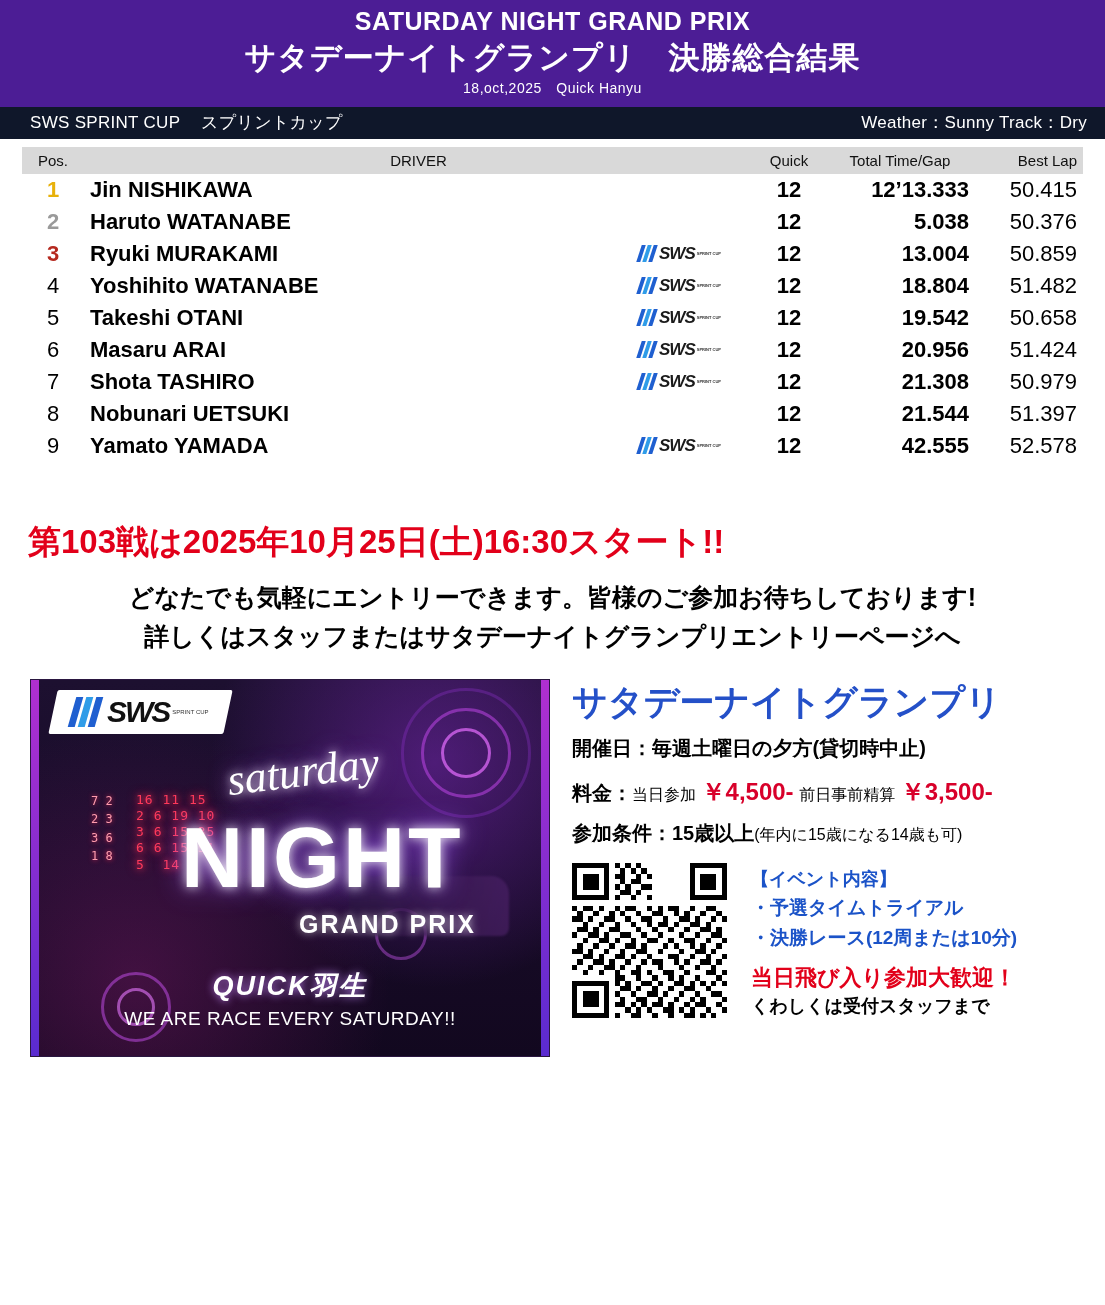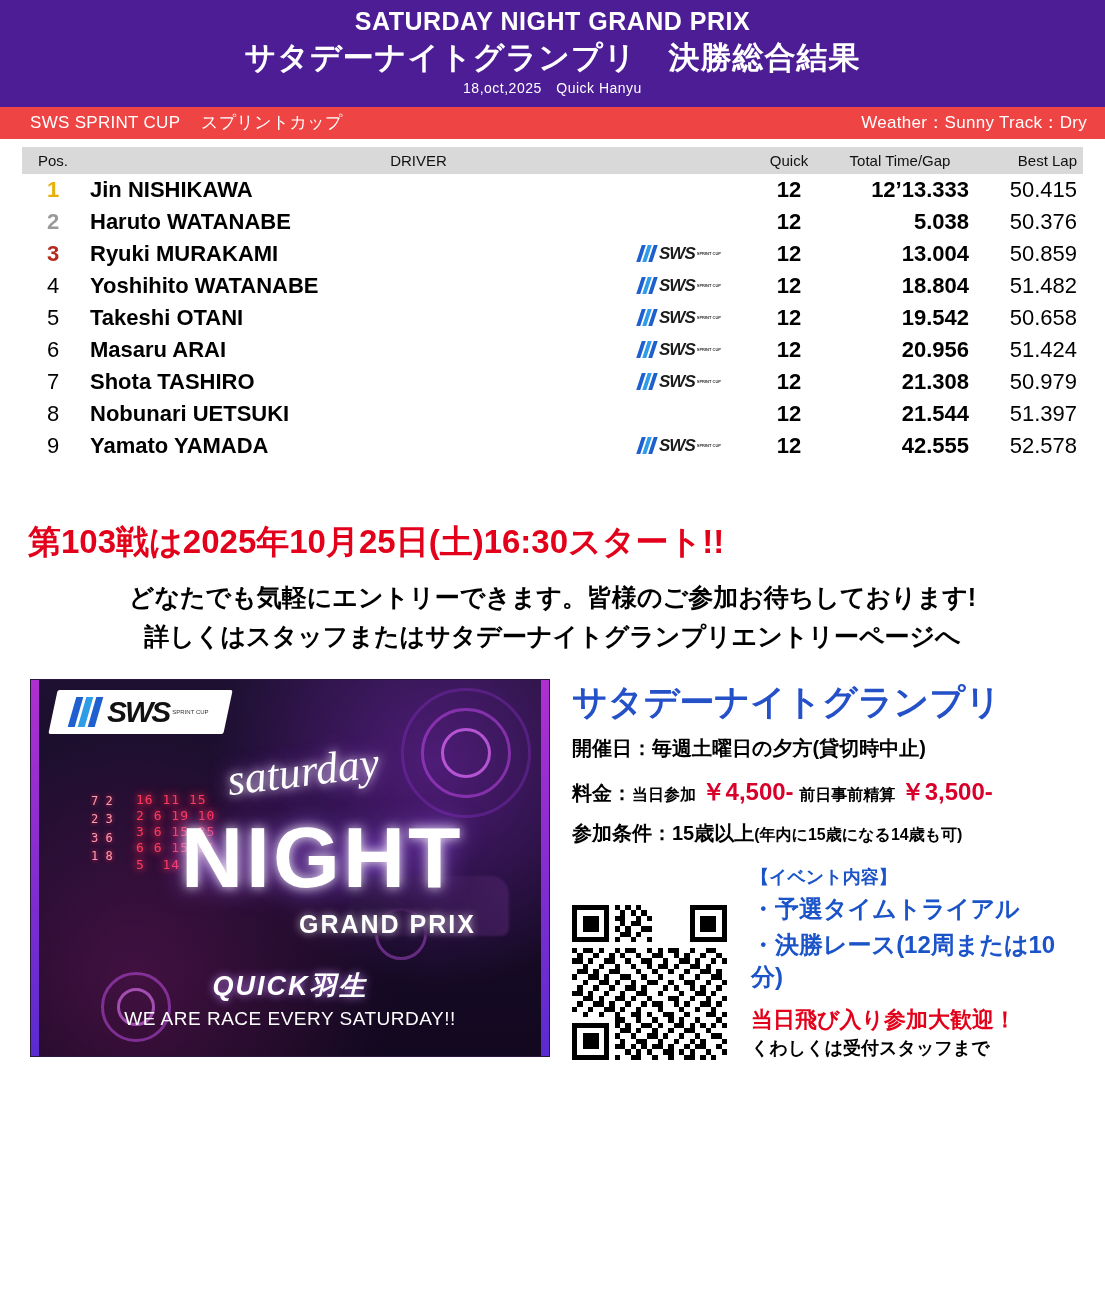--- a/index.html
+++ b/index.html
@@ -38,21 +38,21 @@
   }
   .header-date {
     font-size: 14px;
     font-weight: normal;
     line-height: 1.4;
     letter-spacing: 0.5px;
   }
 
   
   .subheader {
-    background: #ef4444;
+    background: #0f172a;
     color: #ffffff;
     display: flex;
     align-items: center;
     justify-content: space-between;
     padding: 4px 18px 5px 30px;
     font-size: 17px;
   }
   .subheader-left { letter-spacing: 0.3px; }
   .subheader-left .jp { margin-left: 16px; }
   .subheader-right { letter-spacing: 0.3px; }
@@ -352,21 +352,21 @@
     font-weight: bold;
     letter-spacing: 0px;
     line-height: 1.1;
   }
   .info .row {
     font-size: 20px;
     font-weight: bold;
     margin-top: 14px;
     letter-spacing: 0px;
   }
-  .info .row .small { font-size: 16px; font-weight: bold; margin-top: 32px; }
+  .info .row .small { font-size: 16px; font-weight: normal; margin-top: 32px; }
   .info .price { color: #d8002a; font-size: 24px; font-weight: bold; }
   .info .row.cond { margin-top: 12px; }
 
   .info-bottom {
     display: flex;
     margin-top: 16px;
     gap: 24px;
     align-items: flex-end;
   }
   .qr {
@@ -376,21 +376,21 @@
     background: #fff;
   }
   .event-box { padding-top: 2px; }
   .event-box .eb-title {
     color: #1b53c8;
     font-size: 18px;
     font-weight: bold;
   }
   .event-box .eb-item {
     color: #1b53c8;
-    font-size: 24px;
+    font-size: 19px;
     font-weight: bold;
     margin-top: 4px;
   }
   .event-box .eb-welcome {
     color: #e2001a;
     font-size: 22px;
     font-weight: bold;
     margin-top: 12px;
   }
   .event-box .eb-staff {

